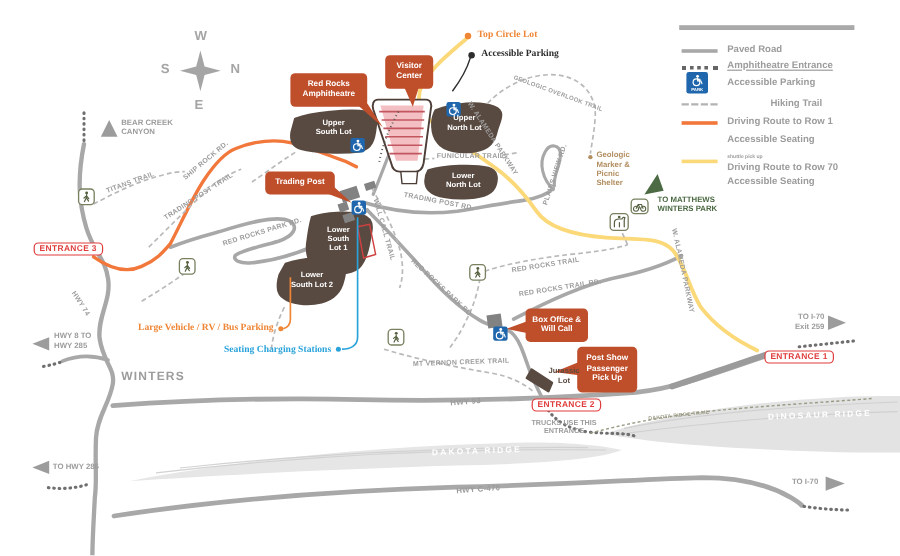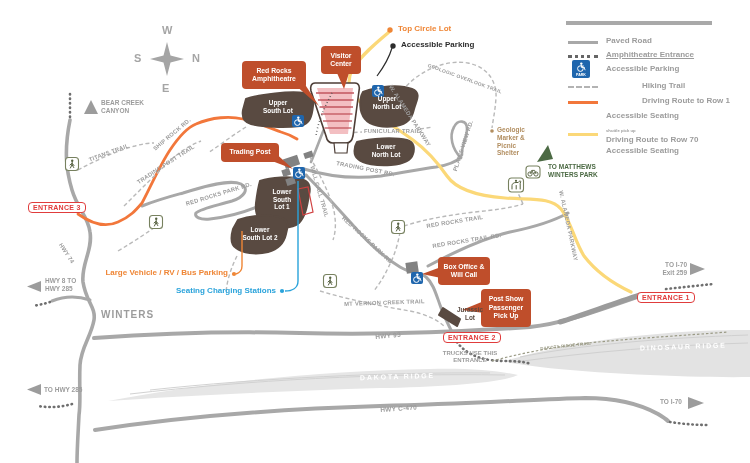--- a/index.html
+++ b/index.html
@@ -9,21 +9,21 @@
   svg{position:absolute;left:0;top:0;}
   .lbl{position:absolute;font-weight:bold;color:#9c9c9c;font-size:5.8px;letter-spacing:.25px;
        white-space:nowrap;transform-origin:0 0;}
   .lbl2{position:absolute;font-weight:bold;color:#9c9c9c;font-size:6.5px;line-height:1.2;}
   .lotl{position:absolute;color:#fff;font-weight:bold;font-size:6.4px;text-align:center;line-height:1.2;}
   .callout{position:absolute;background:#bf4e2b;color:#fff;border-radius:4px;font-weight:bold;
            font-size:6.8px;text-align:center;display:flex;align-items:center;justify-content:center;
            line-height:1.25;padding:2px 3px;box-sizing:border-box;}
   .entrance{position:absolute;background:#fff;border:1.5px solid #e03c3c;color:#e03c3c;border-radius:4px;
             font-weight:bold;font-size:7px;padding:1px 4px;white-space:nowrap;letter-spacing:.3px;}
-  .ann{position:absolute;font-weight:bold;font-size:8px;white-space:nowrap;}
+  .ann{position:absolute;font-weight:bold;font-size:8px;white-space:nowrap;font-family:Liberation Serif, serif;}
   .legend-label{position:absolute;font-weight:bold;color:#9c9c9c;font-size:8px;white-space:nowrap;}
   .sw{position:absolute;left:2px;width:30px;height:0;}
   .ridgetxt{position:absolute;color:#fff;font-weight:bold;letter-spacing:1.8px;font-size:7px;white-space:nowrap;}
   .compass-letter{position:absolute;color:#a5a5a5;font-weight:bold;font-size:11px;}
 </style>
 </head>
 <body>
 
 <div class="stage">
 
@@ -197,21 +197,21 @@
 <div>
   <div class="sw" style="left:568px;top:41px;border-top:3px solid #a8a8a8;"></div>
   <div class="legend-label" style="left:606px;top:36px;">Paved Road</div>
   <div class="sw" style="left:568px;top:55px;border-top:3px dotted #666;"></div>
   <div class="legend-label" style="left:606px;top:50px;text-decoration:underline;">Amphitheatre Entrance</div>
   <div class="legend-label" style="left:606px;top:64px;">Accessible Parking</div>
   <div class="abs" style="left:572px;top:72.5px;width:18px;text-align:center;font-size:3.6px;color:#fff;font-weight:bold;">PARK</div>
   <div class="sw" style="left:568px;top:86px;border-top:2px dashed #b3b3b3;"></div>
   <div class="legend-label" style="left:642px;top:81px;">Hiking Trail</div>
   <div class="sw" style="left:568px;top:101px;border-top:3px solid #f2773b;"></div>
-  <div class="legend-label" style="left:642px;top:96px;">Driving Route to Row 1</div>
+  <div class="legend-label" style="left:606px;top:96px;">Driving Route to Row 1</div>
   <div class="legend-label" style="left:606px;top:111px;">Accessible Seating</div>
   <div class="sw" style="left:568px;top:133px;border-top:3px solid #fbd878;"></div>
   <div class="abs" style="left:606px;top:128px;font-size:4.2px;font-weight:bold;color:#9c9c9c;">shuttle pick up</div>
   <div class="legend-label" style="left:606px;top:135px;">Driving Route to Row 70</div>
   <div class="legend-label" style="left:606px;top:146px;">Accessible Seating</div>
 </div>
 
 <div class="callout" style="left:242px;top:61px;width:64px;height:28px;">Red Rocks Amphitheatre</div>
 <div class="callout" style="left:321px;top:46px;width:40px;height:28px;">Visitor Center</div>
 <div class="callout" style="left:221px;top:143px;width:58px;height:19px;">Trading Post</div>

